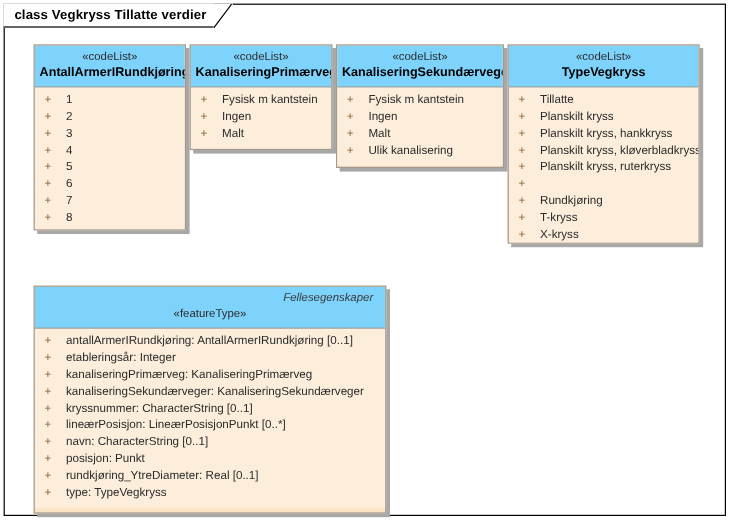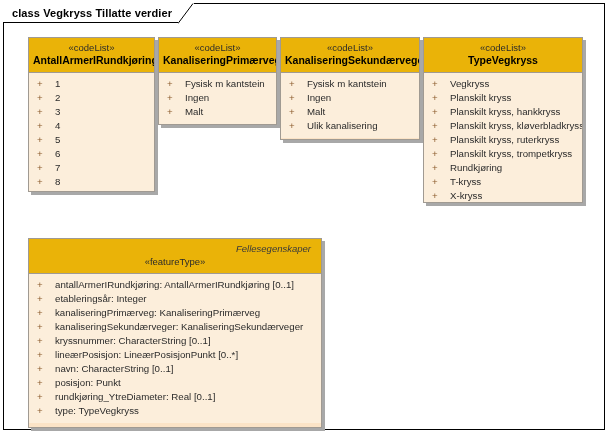--- a/index.html
+++ b/index.html
@@ -64,21 +64,21 @@
   
   .uml-class {
     position: absolute;
     box-sizing: border-box;
     border: 1px solid #a09a92;
     background: #fbe3c6;
     overflow: hidden;
     box-shadow: 3px 3px 0 0 #a8a8a8;
   }
   .uml-header {
-    background: #eab308;
+    background: #7dd3fc;
     border-bottom: 1px solid #a09a92;
     padding: 4px 4px 5px 4px;
     text-align: center;
     box-sizing: border-box;
     overflow: hidden;
   }
   .stereotype {
     font-size: 9.5px;
     color: #2b2b2b;
     line-height: 12px;
@@ -235,41 +235,40 @@
 </div>
 
 <div class="uml-class" id="class-typevegkryss">
   <div class="uml-header">
     <div class="stereotype">«codeList»</div>
     <div class="class-name">TypeVegkryss</div>
   </div>
   <div class="uml-body">
     <div class="feature-row">
         <span class="vis">+</span>
-        <span class="feature-text">Vegkryss</span>
+        <span class="feature-text">Tillatte</span>
       </div>
     <div class="feature-row">
         <span class="vis">+</span>
         <span class="feature-text">Planskilt kryss</span>
       </div>
     <div class="feature-row">
         <span class="vis">+</span>
         <span class="feature-text">Planskilt kryss, hankkryss</span>
       </div>
     <div class="feature-row">
         <span class="vis">+</span>
         <span class="feature-text">Planskilt kryss, kløverbladkryss</span>
       </div>
     <div class="feature-row">
         <span class="vis">+</span>
         <span class="feature-text">Planskilt kryss, ruterkryss</span>
       </div>
     <div class="feature-row">
         <span class="vis">+</span>
-        <span class="feature-text">Planskilt kryss, trompetkryss</span>
       </div>
     <div class="feature-row">
         <span class="vis">+</span>
         <span class="feature-text">Rundkjøring</span>
       </div>
     <div class="feature-row">
         <span class="vis">+</span>
         <span class="feature-text">T-kryss</span>
       </div>
     <div class="feature-row">

